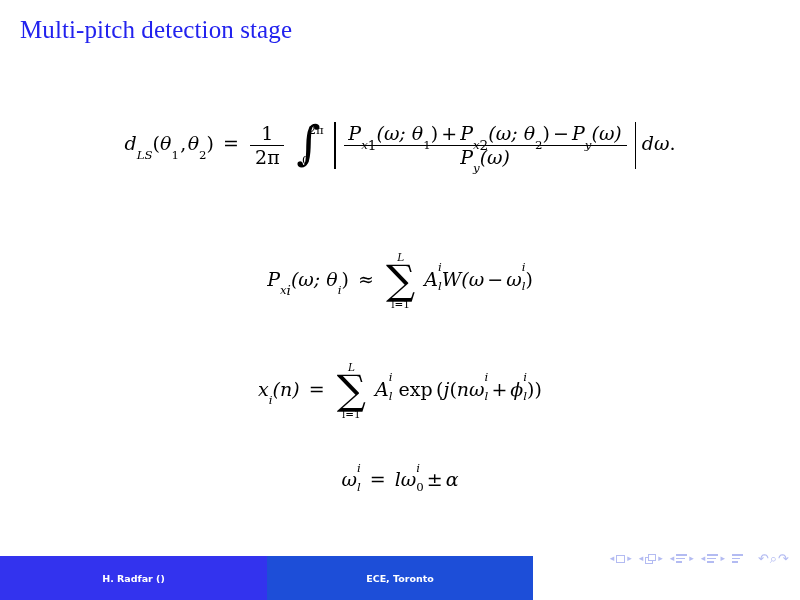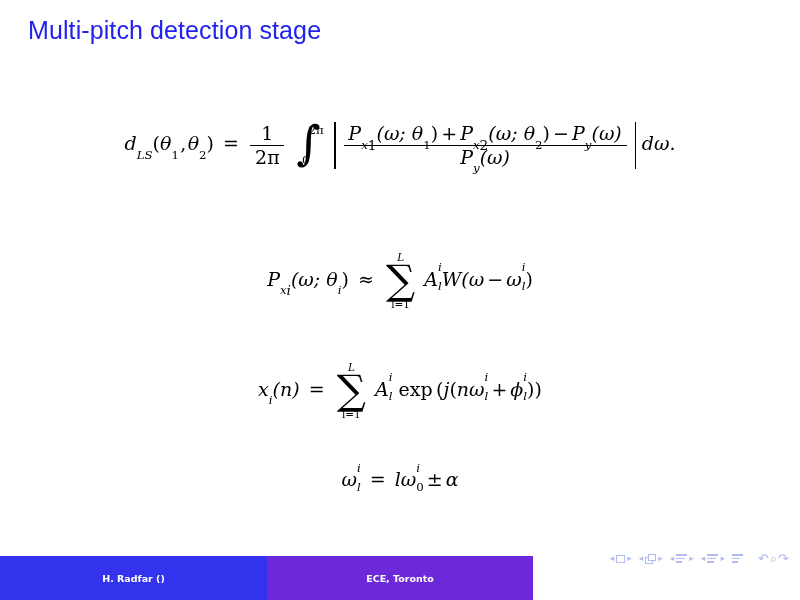--- a/index.html
+++ b/index.html
@@ -11,23 +11,23 @@
     height: 600px;
     background: #ffffff;
     font-family: "Liberation Sans", sans-serif;
     overflow: hidden;
     position: relative;
   }
 
   
   #slide-title {
     position: absolute;
-    left: 28px;
+    left: 20px;
     top: 16px;
-    font-family: Liberation Sans, sans-serif;
+    font-family: Liberation Serif, serif;
     font-size: 25px;
     font-weight: 500;
     color: #2222ee;
     letter-spacing: 0.1px;
     white-space: nowrap;
   }
 
   
   #slide-body {
     position: absolute;
@@ -241,21 +241,21 @@
     color: #ffffff;
     box-sizing: border-box;
   }
   #foot-author {
     width: 267px;
     background: #3333ee;
     justify-content: center;
   }
   #foot-institute {
     width: 266px;
-    background: #6d28d9;
+    background: #1d4ed8;
     justify-content: center;
   }
   #foot-right {
     width: 267px;
     background: #aab4f8;
     color: #000000;
     justify-content: flex-end;
     padding-right: 12px;
     gap: 22px;
   }

